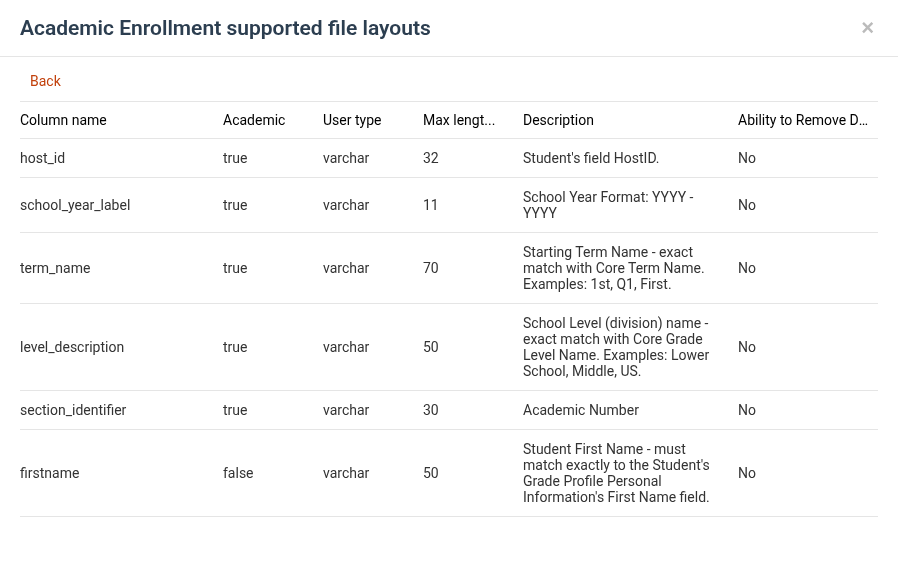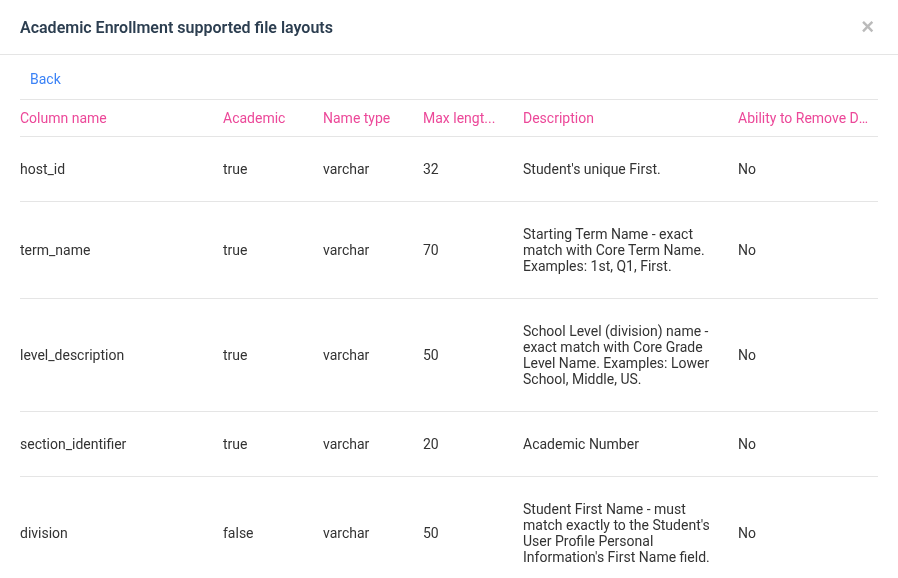--- a/index.html
+++ b/index.html
@@ -22,66 +22,66 @@
       background: #fff;
     }
     .modal-header {
       display: flex;
       justify-content: space-between;
       align-items: center;
       padding: 16px 20px;
       border-bottom: 1px solid #e5e5e5;
     }
     .modal-title {
-      font-size: 16px;
+      font-size: 21px;
       font-weight: 600;
       color: #2c3e50;
     }
     .close-btn {
       background: none;
       border: none;
       font-size: 22px;
       color: #bbb;
       cursor: pointer;
       line-height: 1;
       padding: 0 4px;
       font-weight: bold;
     }
     .back-link {
       display: inline-block;
-      color: #3b82f6;
+      color: #c2410c;
       cursor: pointer;
       padding: 16px 0 12px 30px;
       font-size: 14px;
     }
     .table-wrap {
       padding: 0 20px;
     }
     table {
       width: 100%;
       border-collapse: collapse;
       table-layout: fixed;
     }
     thead th {
       text-align: left;
       font-weight: 400;
-      color: #ec4899;
+      color: #000000;
       padding: 10px 8px 10px 8px;
       border-top: 1px solid #e5e5e5;
       border-bottom: 1px solid #e5e5e5;
       white-space: nowrap;
       overflow: hidden;
       text-overflow: ellipsis;
       font-size: 14px;
     }
     thead th:first-child {
       padding-left: 0;
     }
     tbody td {
-      padding: 24px 8px;
+      padding: 11px 8px;
       border-bottom: 1px solid #e5e5e5;
       vertical-align: middle;
       color: #333;
       font-size: 14px;
     }
     tbody td:first-child {
       padding-left: 0;
     }
     .col-name { width: 195px; }
     .col-required { width: 100px; }
@@ -110,33 +110,41 @@
         <col class="col-required">
         <col class="col-datatype">
         <col class="col-maxlen">
         <col class="col-desc">
         <col class="col-remove">
       </colgroup>
       <thead>
         <tr>
           <th>Column name</th>
           <th>Academic</th>
-          <th>Name type</th>
+          <th>User type</th>
           <th>Max lengt...</th>
           <th>Description</th>
           <th>Ability to Remove Dat...</th>
         </tr>
       </thead>
       <tbody>
         <tr>
           <td>host_id</td>
           <td>true</td>
           <td>varchar</td>
           <td>32</td>
-          <td>Student's unique First.</td>
+          <td>Student's field HostID.</td>
+          <td>No</td>
+        </tr>
+        <tr>
+          <td>school_year_label</td>
+          <td>true</td>
+          <td>varchar</td>
+          <td>11</td>
+          <td>School Year Format: YYYY - YYYY</td>
           <td>No</td>
         </tr>
         <tr>
           <td>term_name</td>
           <td>true</td>
           <td>varchar</td>
           <td>70</td>
           <td>Starting Term Name - exact match with Core Term Name. Examples: 1st, Q1, First.</td>
           <td>No</td>
         </tr>
@@ -145,28 +153,28 @@
           <td>true</td>
           <td>varchar</td>
           <td>50</td>
           <td>School Level (division) name - exact match with Core Grade Level Name. Examples: Lower School, Middle, US.</td>
           <td>No</td>
         </tr>
         <tr>
           <td>section_identifier</td>
           <td>true</td>
           <td>varchar</td>
-          <td>20</td>
+          <td>30</td>
           <td>Academic Number</td>
           <td>No</td>
         </tr>
         <tr>
-          <td>division</td>
+          <td>firstname</td>
           <td>false</td>
           <td>varchar</td>
           <td>50</td>
-          <td>Student First Name - must match exactly to the Student's User Profile Personal Information's First Name field.</td>
+          <td>Student First Name - must match exactly to the Student's Grade Profile Personal Information's First Name field.</td>
           <td>No</td>
         </tr>
       </tbody>
     </table>
   </div>
 </div>
 
 </body></html>

